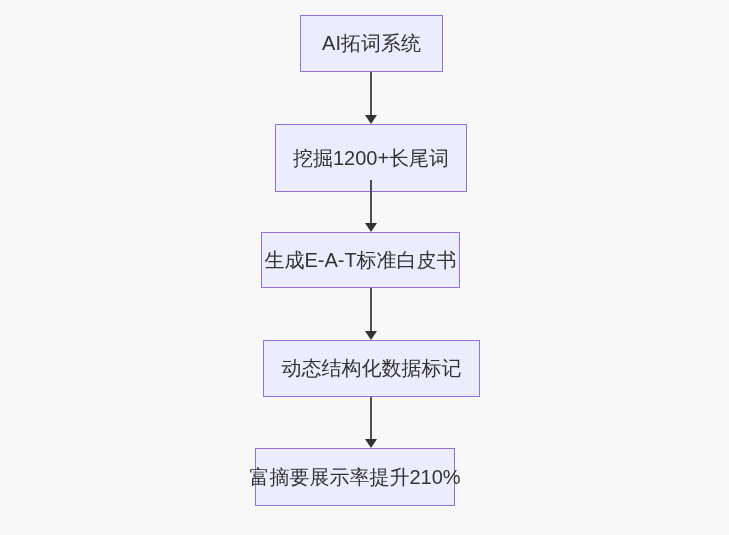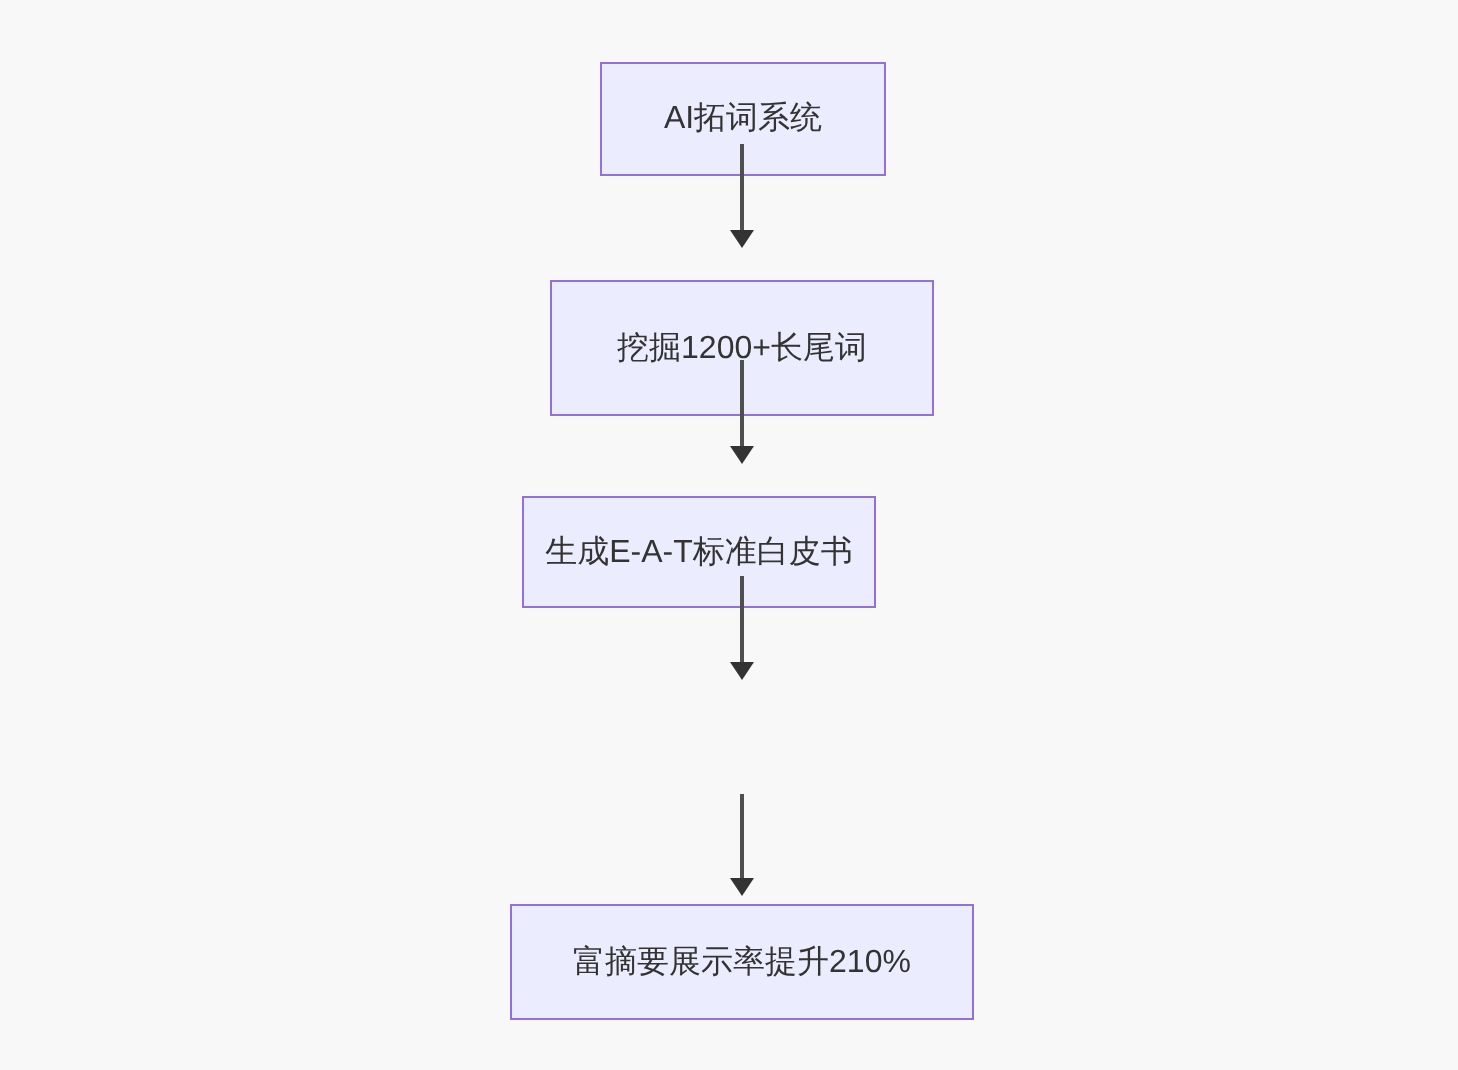--- a/index.html
+++ b/index.html
@@ -22,30 +22,29 @@
     width: 729px; height: 535px;
   }
   .node {
     position: absolute;
     background: var(--node-fill);
     border: 1.5px solid var(--node-border);
     display: flex;
     align-items: center;
     justify-content: center;
     color: var(--text);
-    font-size: 16px;
+    font-size: 20px;
     text-align: right;
     white-space: nowrap;
-    margin-top: 16px;
   }
   .node-1 { left: 300px; top: 15px;  width: 143px; height: 57px; }
   .node-2 { left: 275px; top: 124px; width: 192px; height: 68px; }
-  .node-3 { left: 261px; top: 232px; width: 177px; height: 56px; }
+  .node-3 { left: 261px; top: 232px; width: 199px; height: 56px; }
   .node-4 { left: 263px; top: 340px; width: 217px; height: 57px; }
-  .node-5 { left: 255px; top: 436px; width: 232px; height: 58px; }
+  .node-5 { left: 255px; top: 448px; width: 200px; height: 58px; }
 
   .edge-line {
     position: absolute;
     left: 370px;
     width: 2px;
     background: var(--edge-line);
   }
   .el-1 { top: 72px;  height: 44px; }
   .el-2 { top: 180px; height: 44px; }
   .el-3 { top: 288px; height: 44px; }
@@ -83,20 +82,23 @@
   <div class="edge-line el-2"></div>
   <div class="edge-head eh-2"></div>
 
   <div class="node node-3">
     <span>生成E-A-T标准白皮书</span>
   </div>
 
   <div class="edge-line el-3"></div>
   <div class="edge-head eh-3"></div>
 
+  <div class="node node-4">
+    <span>动态结构化数据标记</span>
+  </div>
 
   <div class="edge-line el-4"></div>
   <div class="edge-head eh-4"></div>
 
   <div class="node node-5">
     <span>富摘要展示率提升210%</span>
   </div>
 
 </div>
 

